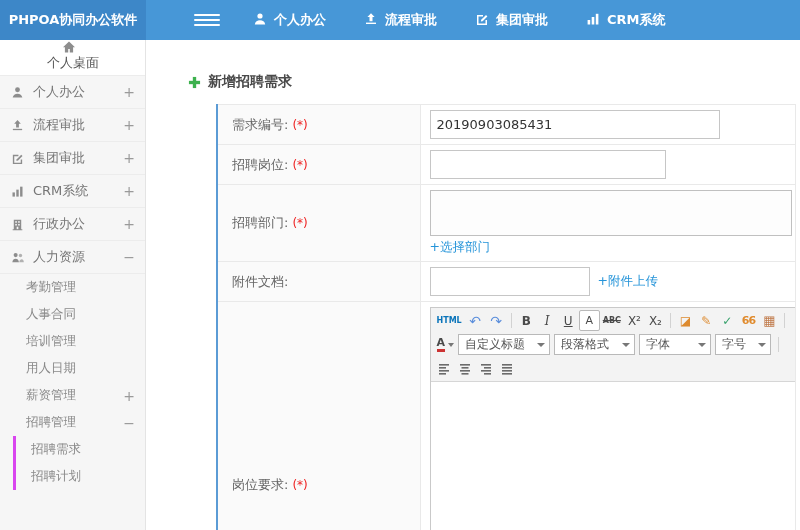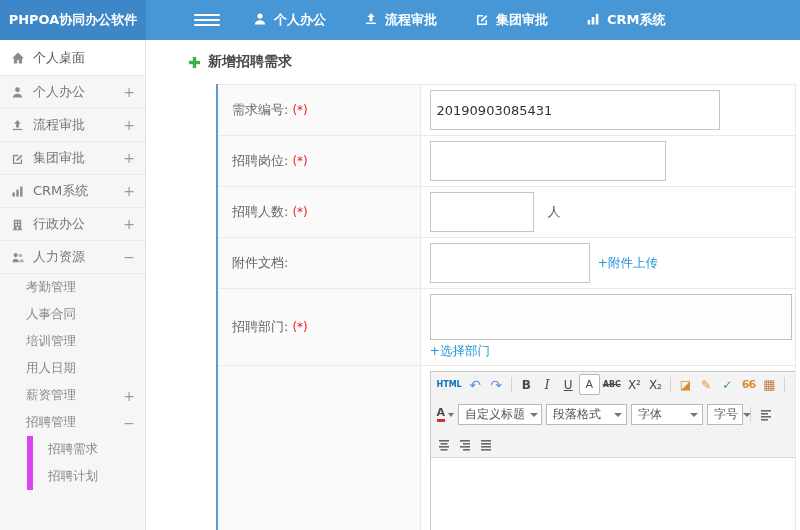--- a/index.html
+++ b/index.html
@@ -19,68 +19,68 @@
 
   
   .layout { display:flex; height:490px; }
 
   
   .sidebar { width:146px; background:#f6f6f6; border-right:1px solid #e4e4e4; flex:0 0 auto; overflow:hidden; }
   .side-item { display:flex; align-items:center; height:33px; padding:0 10px 0 11px; color:#757575;
                border-bottom:1px solid #ececec; cursor:pointer; font-size:13px; background:#f6f6f6; }
   .side-item .s-icon { width:22px; color:#8d8d8d; display:flex; align-items:center; }
   .side-item .toggle { margin-left:auto; color:#9a9a9a; font-size:14px; line-height:1; }
-  .side-item.active { background:#fff; color:#555; height:36px; }
+  .side-item.active { background:#fff; color:#555; height:36px;flex-direction:column; }
   .side-item.sub { height:27px; padding-left:26px; font-size:12.5px; color:#8a8a8a; border-bottom:none; background:#f6f6f6; }
-  .tree-group { margin-left:27px; border-left:6px solid #d946ef; }
+  .tree-group { margin-left:13px; border-left:3px solid #d946ef; }
   .tree-group .side-item.sub { padding-left:15px; }
 
   
-  .main { flex:1; background:#fff; overflow:hidden; padding:13px 0 0 42px; }
+  .main { flex:1; background:#fff; overflow:hidden; padding:13px 0 0 42px;margin-top:20px; }
   .page-title { display:flex; align-items:center; gap:7px; font-size:14px; font-weight:bold; color:#4a4a4a; margin-bottom:13px; }
   .plus-icon { color:#3db14e; display:flex; }
 
   
   table.form { border-collapse:collapse; width:580px; table-layout:fixed; margin-left:28px; }
   table.form td { border:1px solid #e9e9e9; vertical-align:middle; }
   table.form { border-left:2px solid #5b9bd5; }
   td.lbl { width:203px; background:#fafafa; color:#666; padding:8px 8px 8px 14px; font-size:13px; }
   td.val { background:#fff; padding:5px 9px; font-size:13px; color:#444; }
   .req { color:#e23p; }
   .req { color:#ee2222; margin-left:4px; font-size:12px; }
-  input.txt { height:40px; border:1px solid #c6c6c6; padding:2px 6px; font-size:13px; color:#333;
+  input.txt { height:29px; border:1px solid #c6c6c6; padding:2px 6px; font-size:13px; color:#333;
               font-family:"DejaVu Sans","Liberation Sans",sans-serif; background:#fff; }
   textarea.area { width:362px; height:46px; border:1px solid #c0c0c0; background:#fdfdfd; resize:none; }
   .blue-link { color:#2594d9; text-decoration:none; font-size:12.5px; cursor:pointer; }
   .suffix { margin-left:6px; color:#555; }
   .inline-row { display:flex; align-items:center; gap:8px; }
 
   
   .editor { width:366px; border:1px solid #c9c9c9; background:#fff; }
-  .toolbar { display:flex; flex-wrap:wrap; align-items:center; background:#f3f3f3; border-bottom:1px solid #d6d6d6; padding:2px 3px; row-gap:8px; }
+  .toolbar { display:flex; flex-wrap:wrap; align-items:center; background:#f3f3f3; border-bottom:1px solid #d6d6d6; padding:2px 3px; row-gap:2px; }
   .tbtn { min-width:21px; height:21px; display:flex; align-items:center; justify-content:center;
           font-size:12px; color:#4a4a4a; cursor:pointer; border:1px solid transparent; border-radius:2px; padding:0 2px; }
   .tbtn.html { font-size:8px; font-weight:bold; color:#0a74ba; }
   .tbtn.arrow { color:#5b8edc; font-size:14px; }
   .tbtn.bold { font-weight:bold; }
   .tbtn.italic { font-style:italic; font-family:"DejaVu Serif","Liberation Serif",serif; }
   .tbtn.underl { text-decoration:underline; }
   .tbtn.boxA { border:1px solid #b9b9b9; background:#fff; font-size:11px; }
   .tbtn.strike { font-size:8px; text-decoration:line-through; font-weight:bold; }
   .tbtn.orange { color:#dd8a2e; }
   .tbtn.teal { color:#35a06b; }
   .tbtn.quote { font-weight:bold; color:#e08b2d; font-size:11px; letter-spacing:-1px; }
   .tbtn.grid { color:#c07a4a; font-size:13px; }
   .tbtn.colorA { flex-direction:row; gap:1px; }
   .tbtn.colorA b { font-size:11px; border-bottom:3px solid #cc3333; line-height:1.1; }
   .sep { width:1px; height:15px; background:#d2d2d2; margin:0 4px; }
   .dd { display:flex; align-items:center; justify-content:space-between; border:1px solid #b9b9b9; background:#fff;
         height:21px; padding:0 4px 0 6px; font-size:12px; color:#555; margin:1px 3px 1px 1px; cursor:pointer; white-space:nowrap; }
   .dd .caret { width:0; height:0; border-left:4px solid transparent; border-right:4px solid transparent; border-top:4px solid #777; margin-left:5px; }
-  .dd.w1{width:84px}.dd.w2{width:81px}.dd.w3{width:72px}.dd.w4{width:36px}
+  .dd.w1{width:92px}.dd.w2{width:81px}.dd.w3{width:72px}.dd.w4{width:56px}
   .align-btn { width:21px; height:21px; display:flex; align-items:center; justify-content:center; cursor:pointer; }
   .editor-body { height:280px; background:#fff; }
 </style>
 </head>
 <body>
 
 <div class="topbar">
   <div class="logo">PHPOA协同办公软件</div>
 
   <div class="menu-toggle">
@@ -276,51 +276,40 @@
       <tr>
         <td class="lbl">
           <span>招聘岗位:</span><span class="req">(*)</span>
         </td>
         <td class="val">
           <input class="txt" style="width: 236px;" value="">
         </td>
       </tr>
 
 
+
       <tr>
         <td class="lbl">
-          <span>招聘人数:</span><span class="req">(*)</span>
-        </td>
-        <td class="val">
-          <span class="inline-row">
-            <input class="txt" style="width: 104px;" value="">
-            <span class="suffix">人</span>
-          </span>
+          <span>招聘部门:</span><span class="req">(*)</span>
+        </td>
+        <td class="val">
+          <textarea class="area" style=""></textarea>
+          <div><a class="blue-link">+选择部门</a></div>
         </td>
       </tr>
 
       <tr>
         <td class="lbl">
           <span>附件文档:</span>
         </td>
         <td class="val">
           <span class="inline-row">
             <input class="txt" style="width: 160px;" value="">
             <a class="blue-link">+附件上传</a>
           </span>
-        </td>
-      </tr>
-
-      <tr>
-        <td class="lbl">
-          <span>招聘部门:</span><span class="req">(*)</span>
-        </td>
-        <td class="val">
-          <textarea class="area" style=""></textarea>
-          <div><a class="blue-link">+选择部门</a></div>
         </td>
       </tr>
 
       <tr>
         <td class="lbl">
           <span>岗位要求:</span><span class="req">(*)</span>
         </td>
         <td class="val">
           <div class="editor">
             <div class="toolbar">

